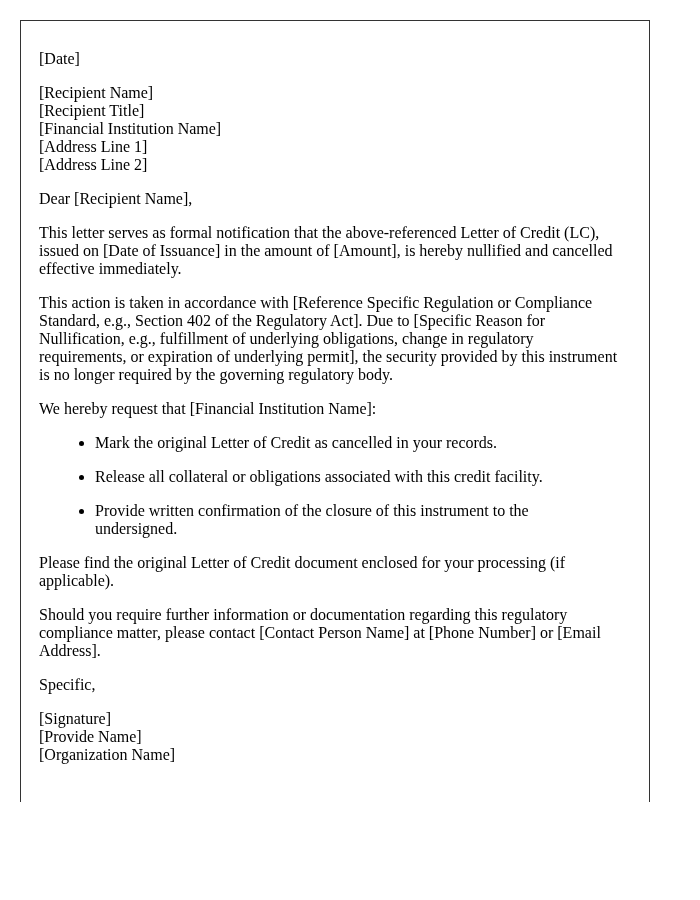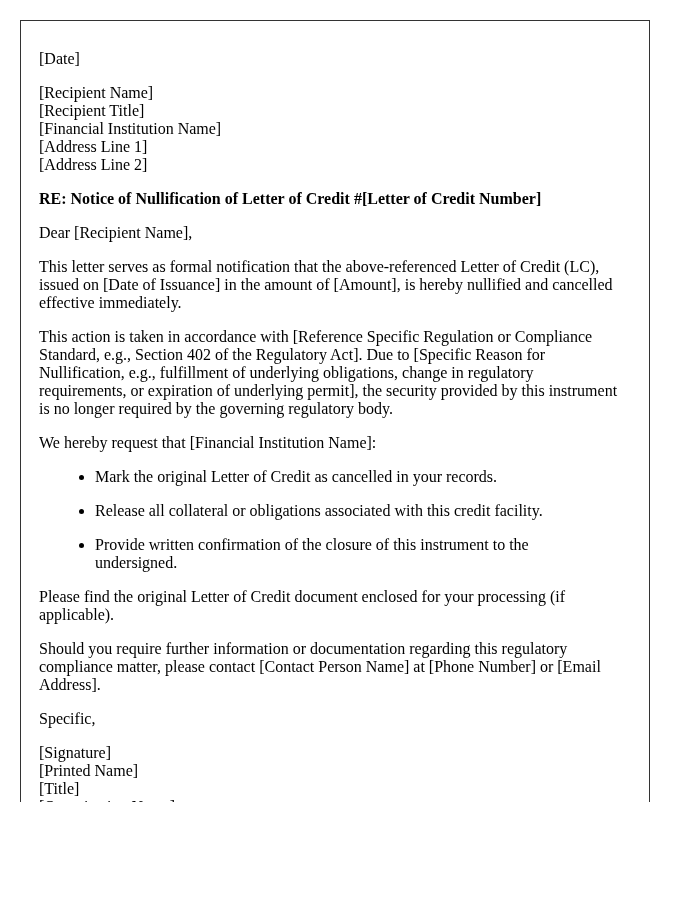--- a/index.html
+++ b/index.html
@@ -56,21 +56,20 @@
   </div>
 
   <div class="block">
     <span class="line">[Recipient Name]</span>
     <span class="line">[Recipient Title]</span>
     <span class="line">[Financial Institution Name]</span>
     <span class="line">[Address Line 1]</span>
     <span class="line">[Address Line 2]</span>
   </div>
 
-  <p class="block subject">RE: Notice of Nullification of Letter of Credit #[Letter of Credit Number]</p>
 
   <p class="block">Dear [Recipient Name],</p>
 
   <p class="block">This letter serves as formal notification that the above-referenced Letter of Credit (LC), issued on [Date of Issuance] in the amount of [Amount], is hereby nullified and cancelled effective immediately.</p>
 
   <p class="block">This action is taken in accordance with [Reference Specific Regulation or Compliance Standard, e.g., Section 402 of the Regulatory Act]. Due to [Specific Reason for Nullification, e.g., fulfillment of underlying obligations, change in regulatory requirements, or expiration of underlying permit], the security provided by this instrument is no longer required by the governing regulatory body.</p>
 
   <p class="block">We hereby request that [Financial Institution Name]:</p>
 
   <ul class="requests">
@@ -80,19 +79,18 @@
   </ul>
 
   <p class="block">Please find the original Letter of Credit document enclosed for your processing (if applicable).</p>
 
   <p class="block">Should you require further information or documentation regarding this regulatory compliance matter, please contact [Contact Person Name] at [Phone Number] or [Email Address].</p>
 
   <p class="block">Specific,</p>
 
   <div class="block">
     <span class="line">[Signature]</span>
-    <span class="line">[Printed Name]</span>
-    <span class="line">[Title]</span>
+    <span class="line">[Provide Name]</span>
     <span class="line">[Organization Name]</span>
   </div>
 
 
 </div>
 
 </body></html>

